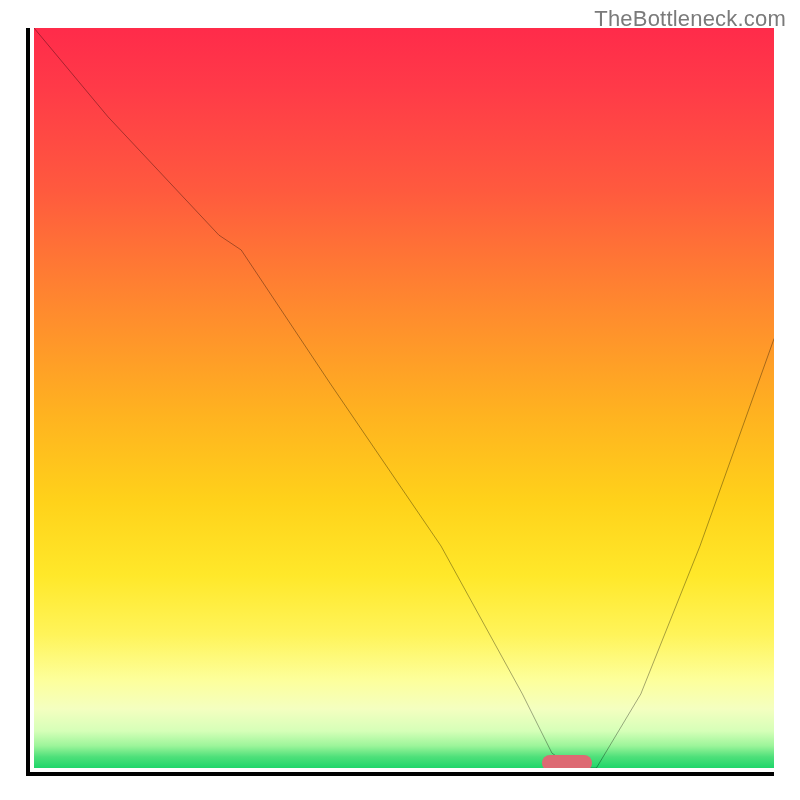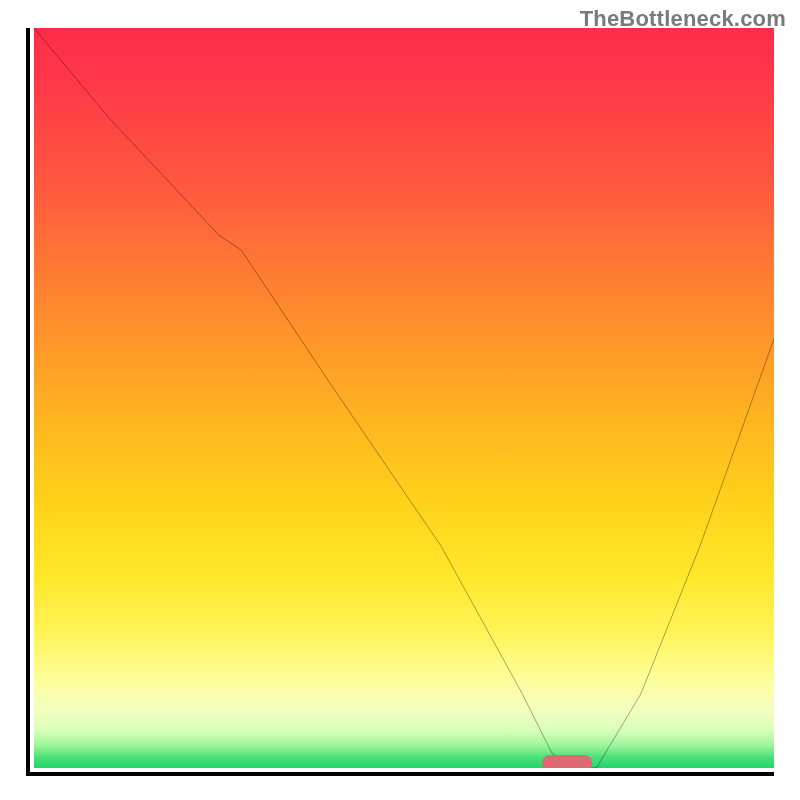--- a/index.html
+++ b/index.html
@@ -15,21 +15,21 @@
     position: relative;
     width: 800px;
     height: 800px;
     background: #fff;
   }
   .watermark {
     position: absolute;
     top: 6px;
     right: 14px;
     font-size: 22px;
-    font-weight: 700;
+    font-weight: 400;
     color: #7a7a7a;
     letter-spacing: 0.2px;
     z-index: 10;
   }
   .plot-frame {
     position: absolute;
     left: 26px;
     top: 28px;
     width: 748px;
     height: 748px;

